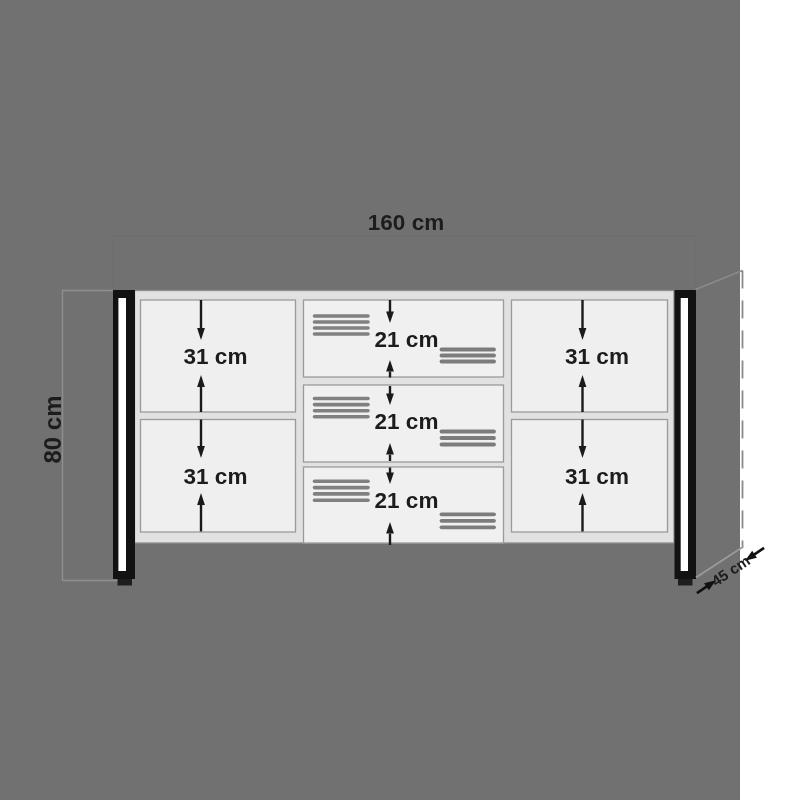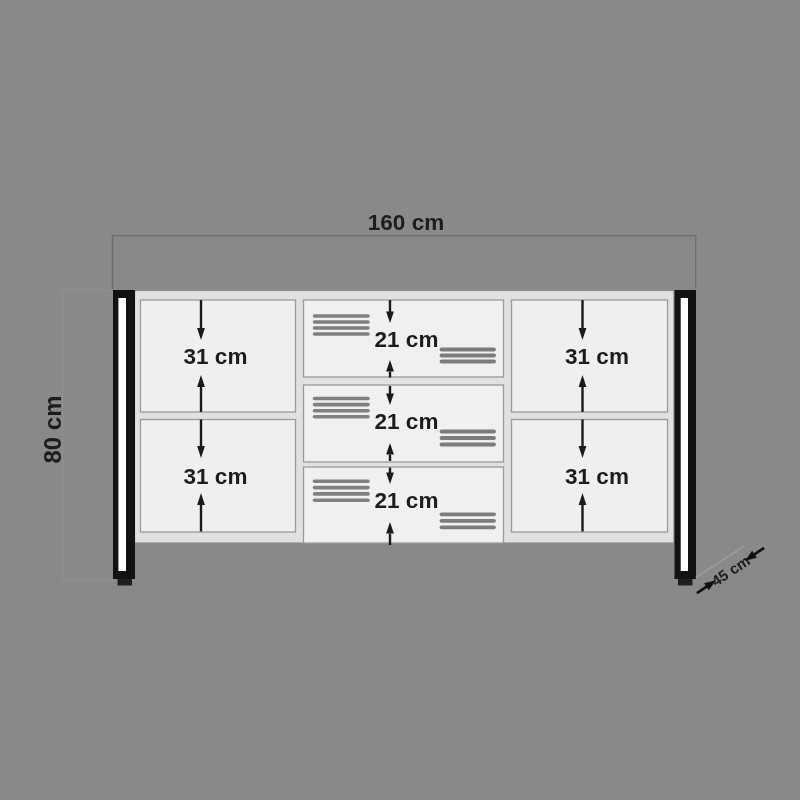--- a/index.html
+++ b/index.html
@@ -1,16 +1,16 @@
 <!DOCTYPE html>
 <html><head>
 <meta charset="utf-8">
 <style>
   html,body{margin:0;padding:0;background:#ffffff;}
-  .wrap{width:800px;height:800px;position:relative;background:#f97316;filter:grayscale(1) blur(0.4px);}
+  .wrap{width:740px;height:800px;position:relative;background:#8b5cf6;filter:grayscale(1) blur(0.4px);}
   svg{position:absolute;top:0;left:0;}
   text{font-family:"Liberation Sans",sans-serif;font-weight:bold;fill:#1c1c1c;}
 </style>
 </head>
 <body>
 <div class="wrap">
 <svg width="800" height="800" viewBox="0 0 800 800">
 
   <g>
     <path d="M112.5,290 V235.8 H695.7 V289" fill="none" stroke="#6e6e6e" stroke-width="1.4"></path>

